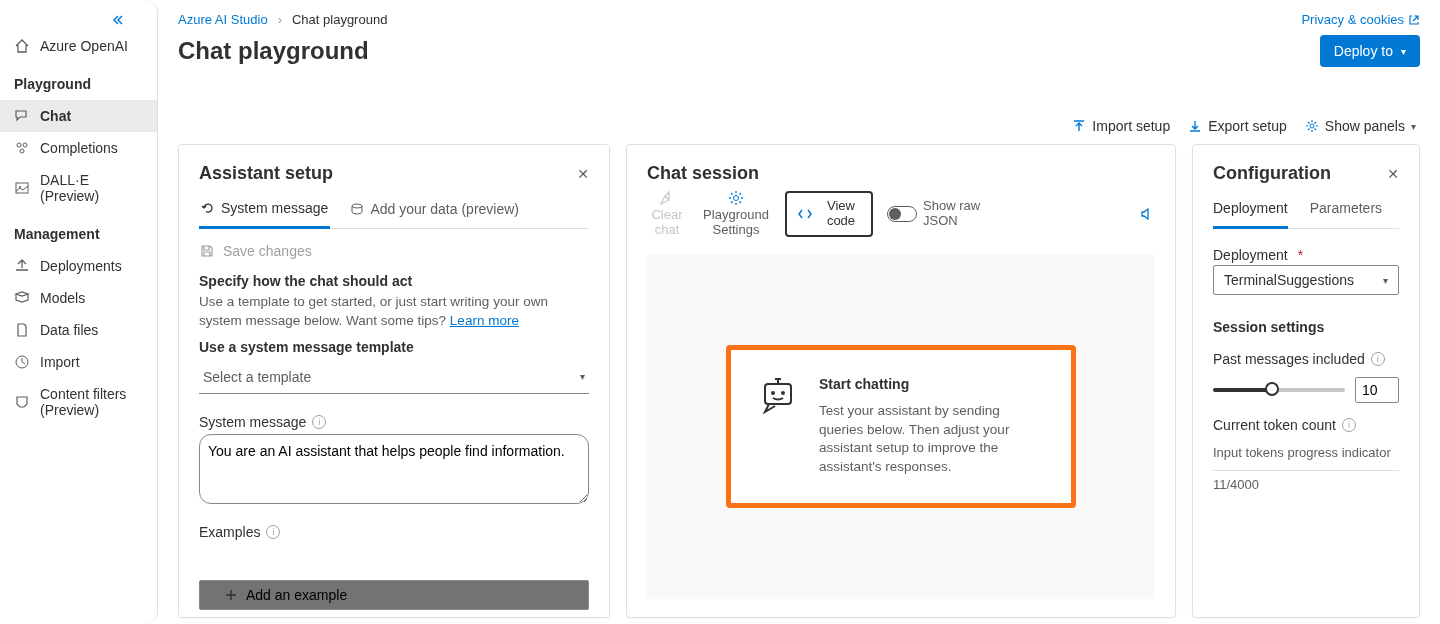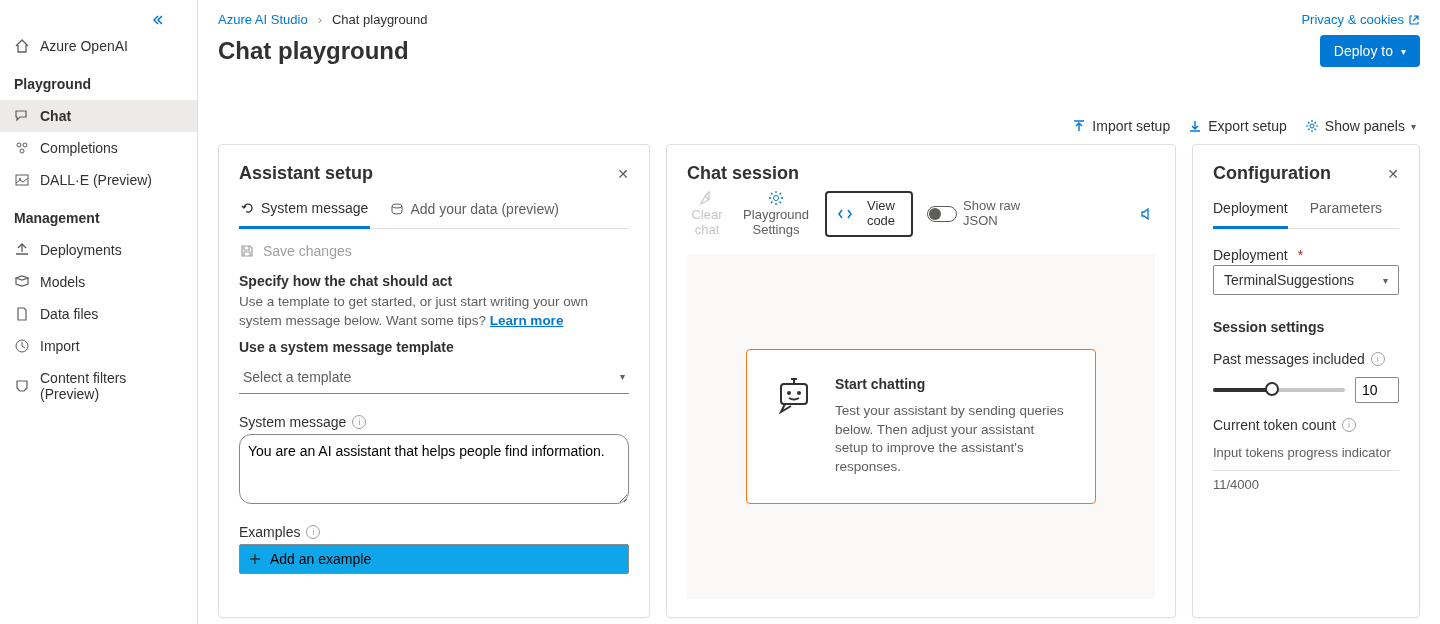--- a/index.html
+++ b/index.html
@@ -1,18 +1,18 @@
 <!DOCTYPE html>
 <html><head>
 <meta charset="utf-8">
 <style>
 * { box-sizing: border-box; margin: 0; padding: 0; }
 body { font-family: "Segoe UI", -apple-system, sans-serif; font-size: 14px; color: #323130; background: #fff; width:1440px; height:624px; overflow:hidden; }
 .app { display:flex; height:624px; }
-.sidebar { width:198px; border-right:1px solid #e1dfdd; display:flex; flex-direction:column; padding-top:10px; }
+.sidebar { width:158px; border-right:1px solid #e1dfdd; display:flex; flex-direction:column; padding-top:10px;border-radius:13px; }
 .collapse-btn { align-self:flex-end; margin-right:30px; color:#0078d4; cursor:pointer; font-size:14px; padding:4px; }
 .side-item { display:flex; align-items:center; gap:10px; padding:8px 14px; cursor:pointer; color:#323130; }
 .side-item.active { background:#edebe9; font-weight:600; }
 .side-section { font-weight:600; padding:14px 14px 8px; font-size:14px; }
 .side-icon { width:16px; height:16px; display:flex; align-items:center; justify-content:center; color:#605e5c; }
 .main { flex:1; display:flex; flex-direction:column; overflow:hidden; }
 .header { padding:12px 20px 0 20px; }
 .breadcrumb { display:flex; align-items:center; gap:10px; font-size:13px; }
 .breadcrumb a { color:#0078d4; text-decoration:none; }
 .breadcrumb .sep { color:#a19f9d; }
@@ -30,38 +30,38 @@
 .card.config { flex:0 0 228px; }
 .card-head { display:flex; align-items:center; margin-bottom:10px; }
 .card-title { font-size:18px; font-weight:600; }
 .close-x { margin-left:auto; color:#605e5c; cursor:pointer; font-size:14px; }
 .tabs { display:flex; gap:18px; border-bottom:1px solid #e1dfdd; margin-bottom:14px; }
 .tab { display:flex; align-items:center; gap:6px; padding:6px 2px 10px; font-size:14px; cursor:pointer; color:#605e5c; }
 .tab.active { color:#323130; border-bottom:3px solid #0078d4; margin-bottom:-1px; }
 .save-row { display:flex; align-items:center; gap:8px; color:#a19f9d; margin-bottom:14px; font-size:14px; }
 .section-h { font-weight:600; margin-bottom:4px; }
 .help-text { font-size:13.5px; color:#605e5c; margin-bottom:8px; line-height:1.4; }
-.help-text a { color:#0078d4; text-decoration:underline;font-weight:bold; }
+.help-text a { color:#0078d4; text-decoration:underline; }
 .label { font-size:14px; margin-bottom:4px; display:flex; align-items:center; gap:6px; }
 .info-icon { width:14px; height:14px; border:1px solid #a19f9d; border-radius:50%; display:inline-flex; align-items:center; justify-content:center; font-size:9px; color:#a19f9d; }
 .select-box { border-bottom:1px solid #8a8886; padding:8px 4px; display:flex; align-items:center; justify-content:space-between; margin-bottom:20px; cursor:pointer; }
 .select-box .ph { color:#605e5c; }
 .textarea { width:100%; min-height:70px; border:1px solid #8a8886; border-radius:12px; padding:8px; font-family:inherit; font-size:14px; resize:vertical; margin-bottom:20px; }
-.add-btn { border:1px solid #8a8886; background:#0ea5e9; padding:6px 8px; border-radius:2px; display:flex; align-items:center; gap:8px; cursor:pointer; font-size:14px; }
+.add-btn { border:1px solid #8a8886; background:#737373; padding:6px 24px; border-radius:2px; display:flex; align-items:center; gap:8px; cursor:pointer; font-size:14px;margin-top:36px; }
 .session-toolbar { display:flex; align-items:center; gap:14px; margin-bottom:16px; font-size:13px; }
 .st-item { display:flex; flex-direction:column; align-items:center; gap:2px; text-align:center; color:#605e5c; cursor:pointer; line-height:1.15; }
 .st-item.row { flex-direction:row; gap:6px; }
 .st-icon { color:#0078d4; font-size:14px; }
 .st-item.disabled { color:#c8c6c4; }
 .st-item.disabled .st-icon { color:#c8c6c4; }
 .view-code-btn { border:2px solid #323130; border-radius:4px; padding:6px 10px; display:flex; align-items:center; gap:8px; font-size:13px; cursor:pointer; }
 .toggle { width:30px; height:16px; background:#fff; border:1px solid #605e5c; border-radius:10px; position:relative; cursor:pointer; }
 .toggle .knob { width:12px; height:12px; border-radius:50%; background:#605e5c; position:absolute; top:1px; left:1px; }
 .chat-area { flex:1; background:#faf9f8; display:flex; align-items:center; justify-content:center; padding:30px; }
-.start-card { border:1px solid #f97316; background:#fff; border-radius:4px; padding:26px 30px; display:flex; gap:24px; max-width:350px; }
+.start-card { border:5px solid #f97316; background:#fff; border-radius:4px; padding:26px 30px; display:flex; gap:24px; max-width:350px; }
 .bot-icon { width:34px; height:40px; }
 .start-h { font-weight:600; margin-bottom:10px; }
 .start-p { font-size:13.5px; color:#605e5c; line-height:1.4; }
 .cfg-tabs { display:flex; gap:22px; border-bottom:1px solid #e1dfdd; margin-bottom:18px; }
 .cfg-tab { padding:6px 0 10px; font-size:14px; cursor:pointer; color:#605e5c; }
 .cfg-tab.active { color:#323130; border-bottom:3px solid #0078d4; margin-bottom:-1px; }
 .req-star { color:#a4262c; margin-left:4px; }
 .dropdown { border:1px solid #8a8886; border-radius:2px; padding:6px 10px; display:flex; align-items:center; justify-content:space-between; font-size:14px; margin-bottom:24px; cursor:pointer; }
 .slider-row { display:flex; align-items:center; gap:10px; margin:8px 0 14px; }
 .slider-track { flex:1; height:4px; background:#c8c6c4; position:relative; border-radius:2px; }

